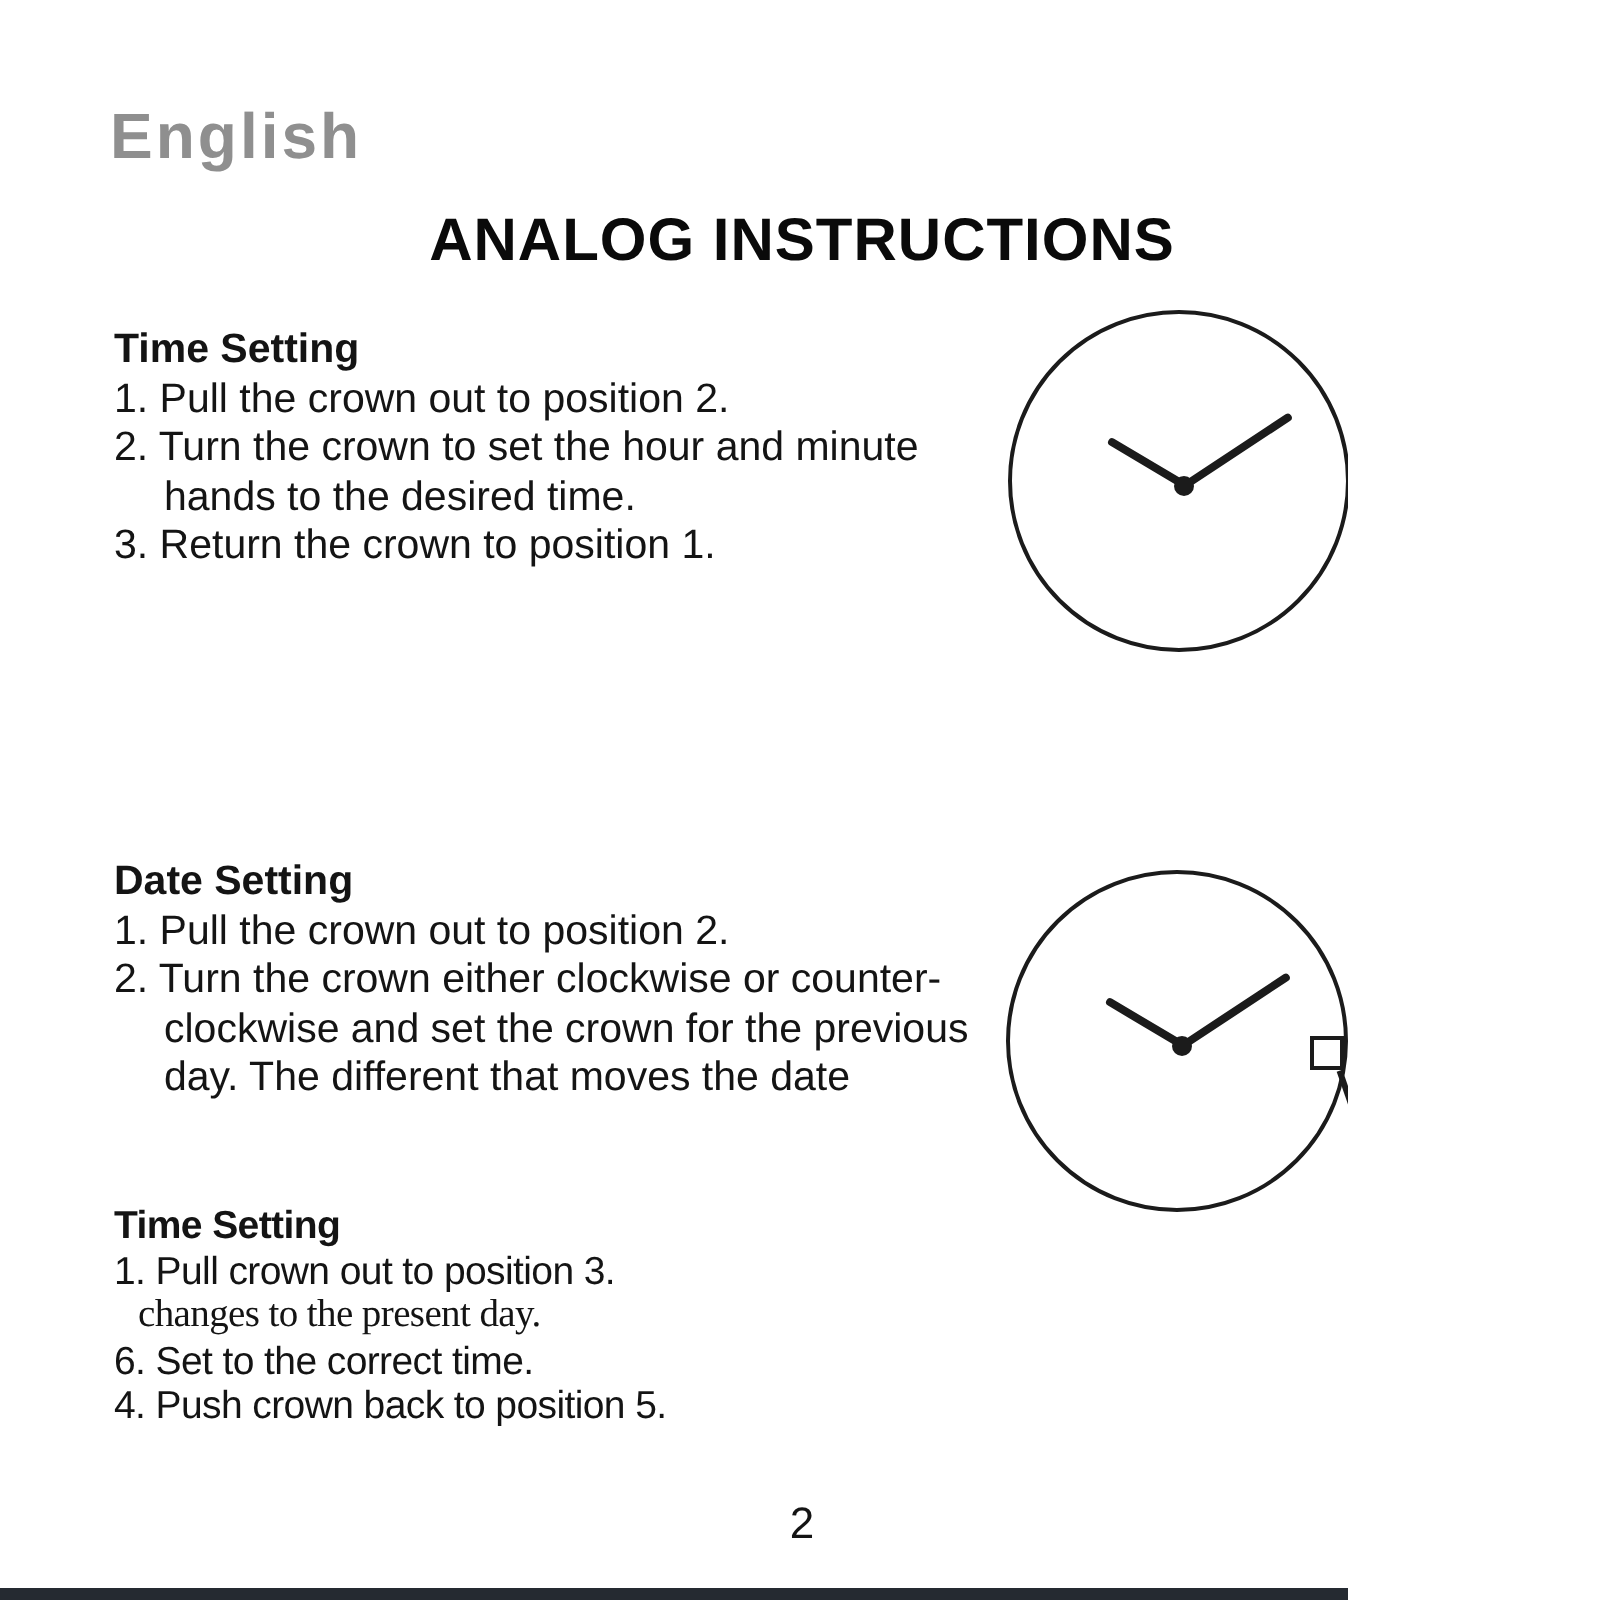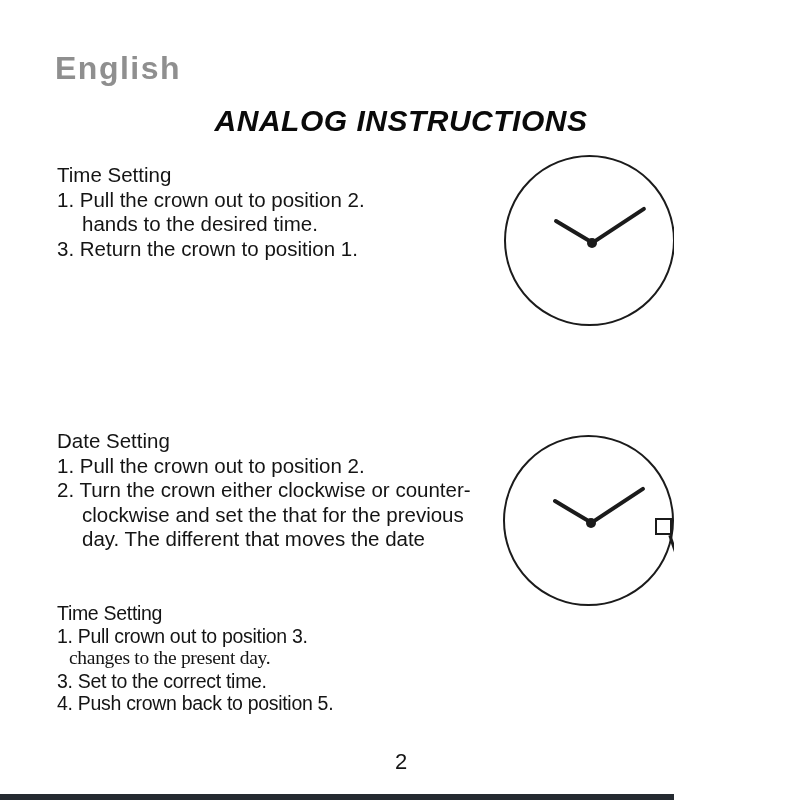--- a/index.html
+++ b/index.html
@@ -14,27 +14,26 @@
   }
   .lang-header {
     position:absolute; left:55px; top:50px;
     font-size:32px; font-weight:bold; letter-spacing:1.5px;
     color:#8f8f8f;
   }
   .center-title {
     position:absolute; left:0; width:802px; text-align:center;
     font-size:30px; font-weight:bold; color:#0a0a0a;
     letter-spacing:0.5px;
-    font-style:italic;
   }
   #analog-title { top:104px; }
   #date-models-title { top:369px; }
 
   .sec { position:absolute; font-size:20.5px; line-height:24.5px; color:#141414; }
-  .sec .h { font-weight:normal; }
+  .sec .h { font-weight:bold; }
   .cont { padding-left:25px; }
   #sec3 { font-size:19.5px; line-height:22.5px; letter-spacing:-0.3px; }
   #sec3 .cont3 { padding-left:12px;font-family:Liberation Serif, serif; }
 
   .watch { position:absolute; }
   .dial {
     position:absolute; left:0; top:0;
     width:171px; height:171px;
     border:2.5px solid #1b1b1b; border-radius:50%;
     background:#ffffff;
@@ -84,41 +83,42 @@
 
 <div class="page">
 
   <div class="lang-header">English</div>
 
   <div class="center-title" id="analog-title">ANALOG INSTRUCTIONS</div>
 
   <div class="sec" id="sec1" style="left:57px; top:163px; width:445px;">
     <div class="h">Time Setting</div>
     <div class="ln">1. Pull the crown out to position 2.</div>
+    <div class="ln">2. Turn the crown to set the hour and minute</div>
     <div class="ln cont">hands to the desired time.</div>
     <div class="ln">3. Return the crown to position 1.</div>
   </div>
 
   <div class="watch" style="left:504px; top:155px; width:240px; height:190px;">
     <div class="dial"></div>
     <div class="hand minute"></div>
     <div class="hand hour"></div>
     <div class="center-dot"></div>
     <div class="crown" style="left:175px;"></div>
     <div class="crown" style="left:196px;"></div>
     <span class="clabel" style="left:172px;">1</span>
     <span class="clabel" style="left:194px;">2</span>
   </div>
 
 
   <div class="sec" id="sec2" style="left:57px; top:429px; width:455px;">
     <div class="h">Date Setting</div>
     <div class="ln">1. Pull the crown out to position 2.</div>
     <div class="ln">2. Turn the crown either clockwise or counter-</div>
-    <div class="ln cont">clockwise and set the that for the previous</div>
+    <div class="ln cont">clockwise and set the crown for the previous</div>
     <div class="ln cont">day. The different that moves the date</div>
   </div>
 
   <div class="watch" style="left:503px; top:435px; width:260px; height:170px;">
     <div class="dial"></div>
     <div class="hand minute"></div>
     <div class="hand hour"></div>
     <div class="center-dot"></div>
     <div class="date-window"></div>
     <div class="pointer-line"></div>
@@ -128,21 +128,21 @@
     <span class="clabel" style="left:176px; top:103px;">1</span>
     <span class="clabel" style="left:199px; top:103px;">2</span>
     <span class="clabel" style="left:222px; top:103px;">3</span>
     <div class="date-label">DATE</div>
   </div>
 
   <div class="sec" id="sec3" style="left:57px; top:602px; width:712px;">
     <div class="h">Time Setting</div>
     <div class="ln">1. Pull crown out to position 3.</div>
     <div class="ln cont3">changes to the present day.</div>
-    <div class="ln">3. Set to the correct time.</div>
+    <div class="ln">6. Set to the correct time.</div>
     <div class="ln">4. Push crown back to position 5.</div>
   </div>
 
   <div class="page-number">2</div>
 
   <div class="bottom-bar"></div>
 
 </div>
 
 </body></html>

